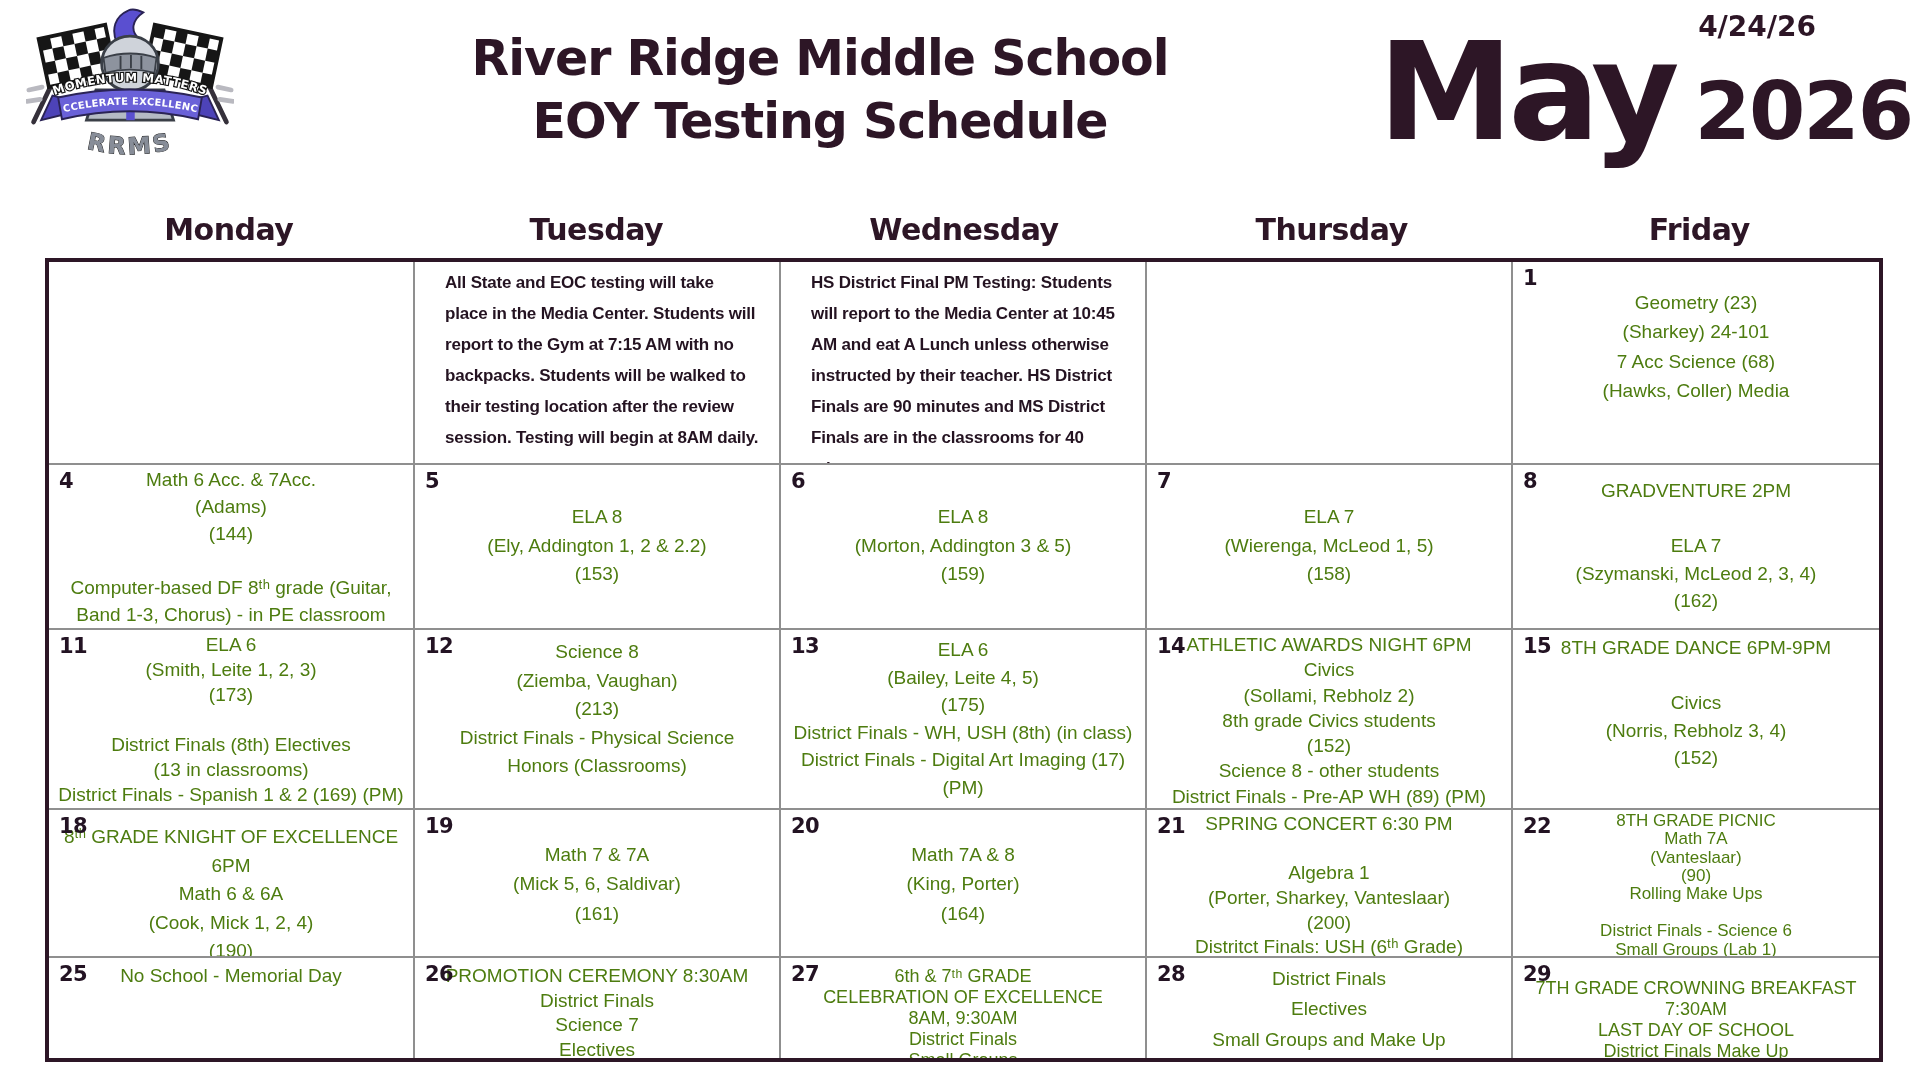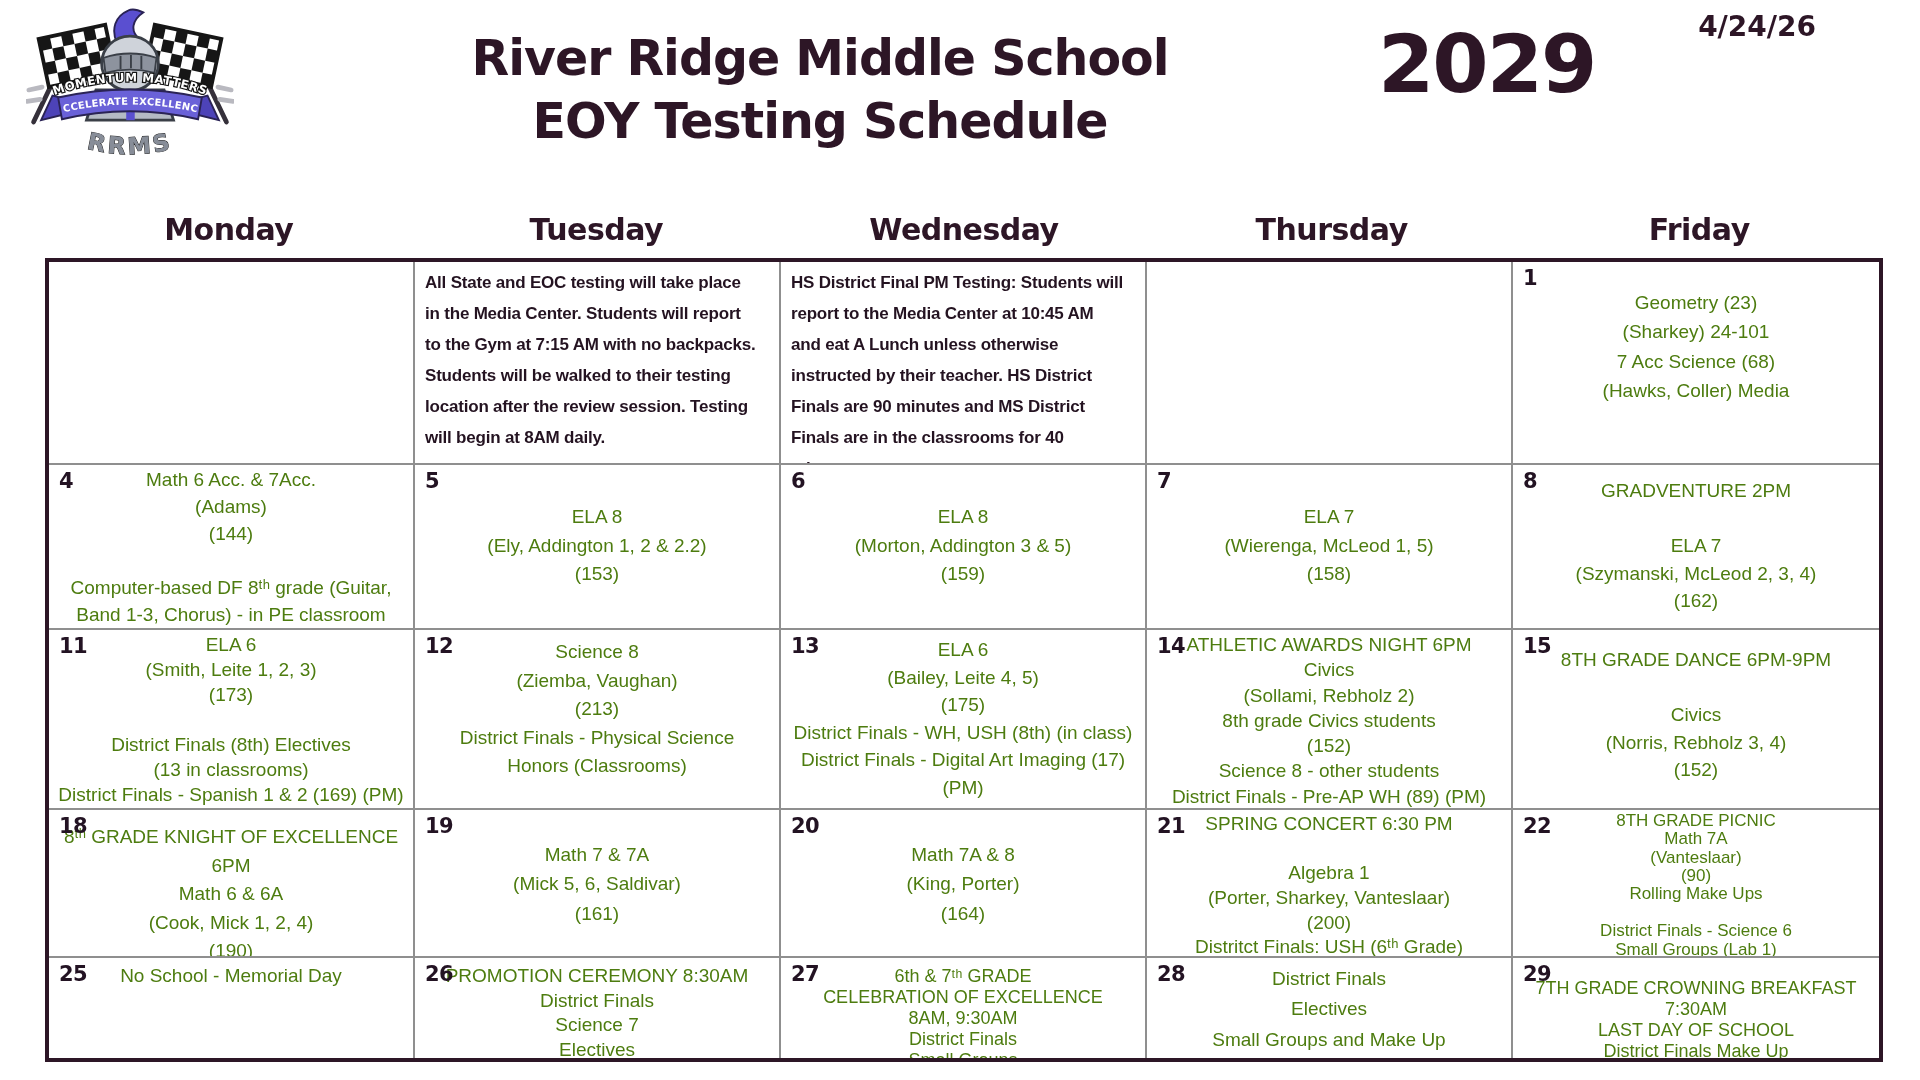--- a/index.html
+++ b/index.html
@@ -36,32 +36,32 @@
   .cell.c5 { border-right:none; } .cell.r5 { border-bottom:none; }
 
   .daynum { position:absolute; top:4px; left:10px; font-family:"DejaVu Sans",sans-serif;
             font-weight:700; font-size:21px; letter-spacing:-0.5px; color:#231323; }
 
   .content { font-family:"Liberation Sans",sans-serif; font-size:19px; color:#4d7c0f;
              text-align:center; white-space:pre-line; line-height:1.38; padding:6px 8px 0; }
 
   .note .content { font-family:"Liberation Sans",sans-serif; font-weight:700; font-size:17px;
                    color:#241321; text-align:left; line-height:1.82; padding:6px 20px 0 10px;
-                   letter-spacing:-0.2px; white-space:normal; }
+                   letter-spacing:-0.2px; white-space:normal;margin-left:20px; }
 
   
   .r1.c5 .content { padding-top:26px; line-height:1.55; }
   .r2.c1 .content { padding-top:2px;  line-height:1.42; }
   .r2.c2 .content,.r2.c3 .content,.r2.c4 .content { padding-top:38px; line-height:1.5; }
   .r2.c5 .content { padding-top:12px;  line-height:1.45; }
   .r3.c1 .content { padding-top:2px;  line-height:1.32; }
   .r3.c2 .content { padding-top:8px;  line-height:1.5; }
   .r3.c3 .content { padding-top:6px;  line-height:1.45; }
   .r3.c4 .content { padding-top:2px;  line-height:1.33; }
-  .r3.c5 .content { padding-top:16px;  line-height:1.45; }
+  .r3.c5 .content { padding-top:4px;  line-height:1.45; }
   .r4.c1 .content { padding-top:13px; line-height:1.5; }
   .r4.c2 .content,.r4.c3 .content { padding-top:30px; line-height:1.55; }
   .r4.c4 .content { padding-top:2px;  line-height:1.3; }
   .r4.c5 .content { padding-top:2px;  font-size:17px; line-height:1.08; }
   .r5 .content    { padding-top:6px;  line-height:1.3; }
   .r5.c3 .content { font-size:18px; line-height:1.17; padding-top:8px; }
   .r5.c5 .content { font-size:18px; line-height:1.17; padding-top:20px; }
   .r5.c4 .content { line-height:1.6; }
 </style>
 </head>
@@ -152,21 +152,22 @@
   </svg>
 
   <div class="title">
     <div>River Ridge Middle School</div>
     <div>EOY Testing Schedule</div>
   </div>
 
   <div class="revdate">4/24/26</div>
 
   <div class="monthwrap">
-    <span class="year">2029</span>
+    <span class="month">May</span>
+    <span class="year">2026</span>
   </div>
 
   <div class="weekdays">
       <div>Monday</div>
       <div>Tuesday</div>
       <div>Wednesday</div>
       <div>Thursday</div>
       <div>Friday</div>
     </div>
 

